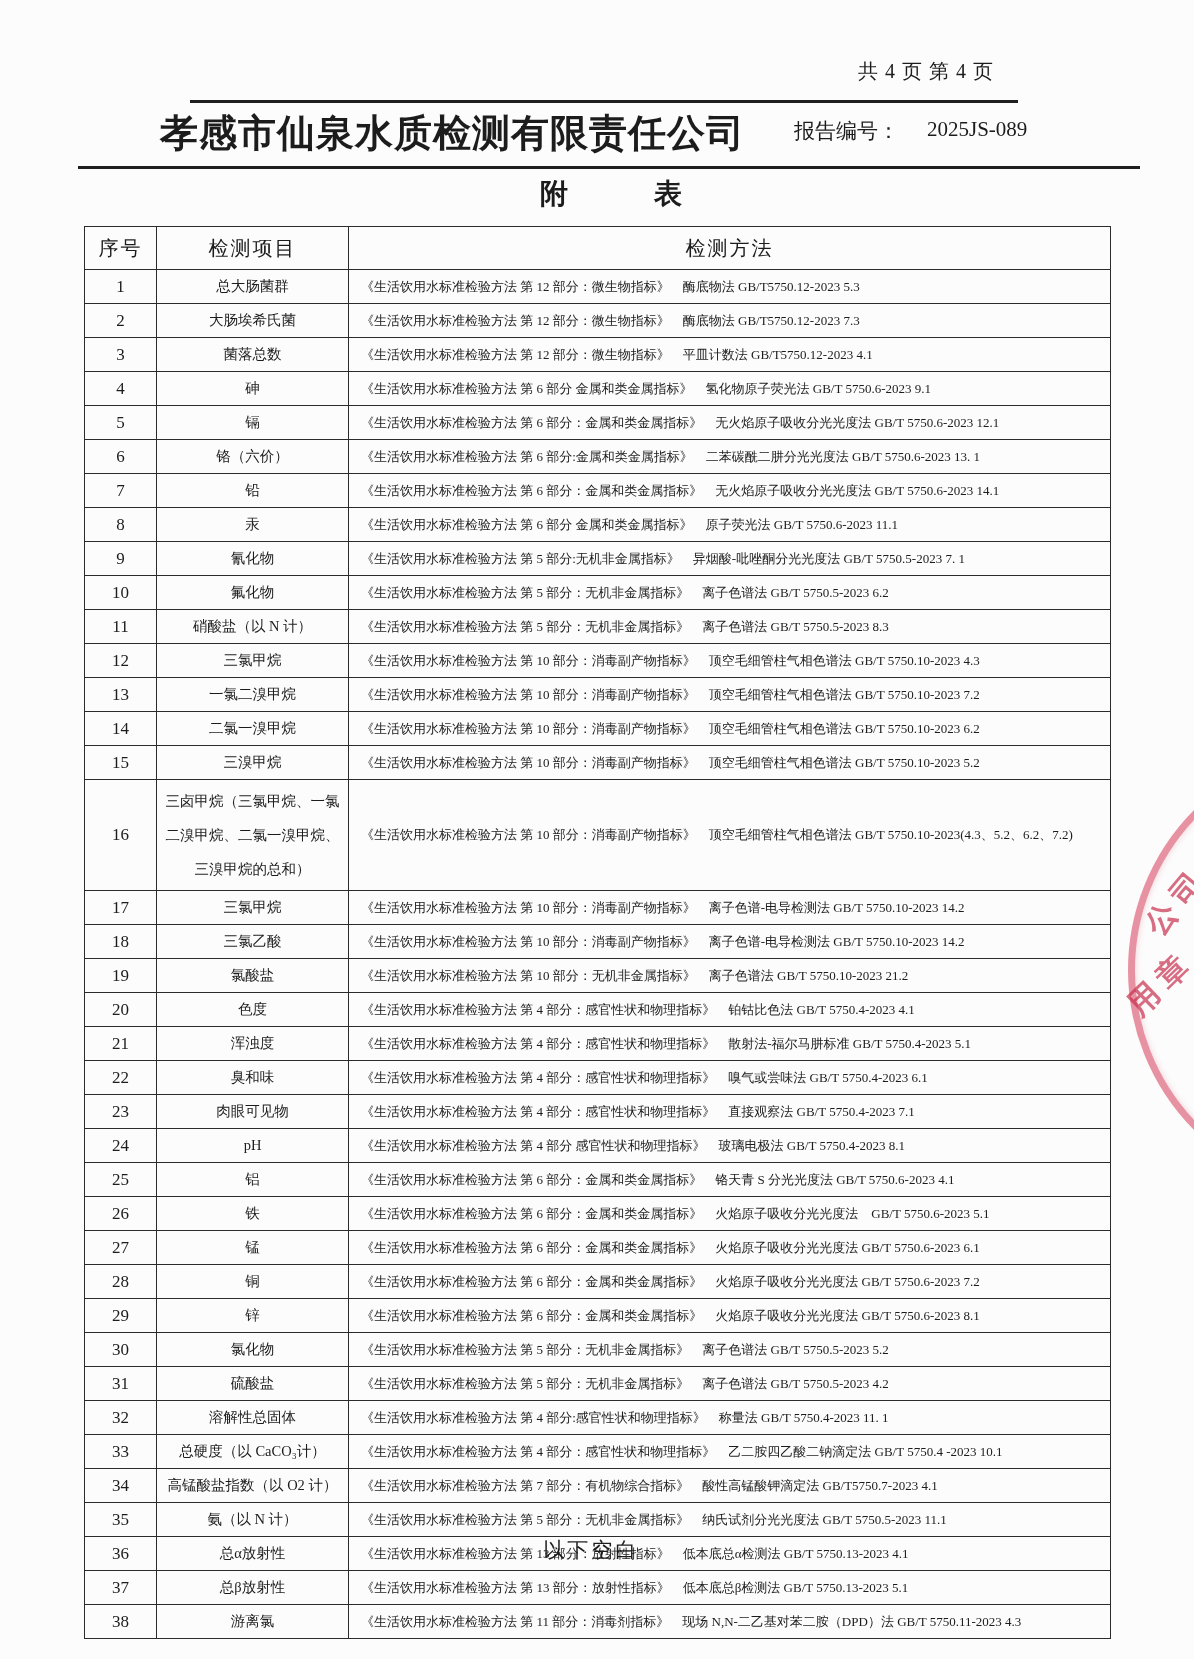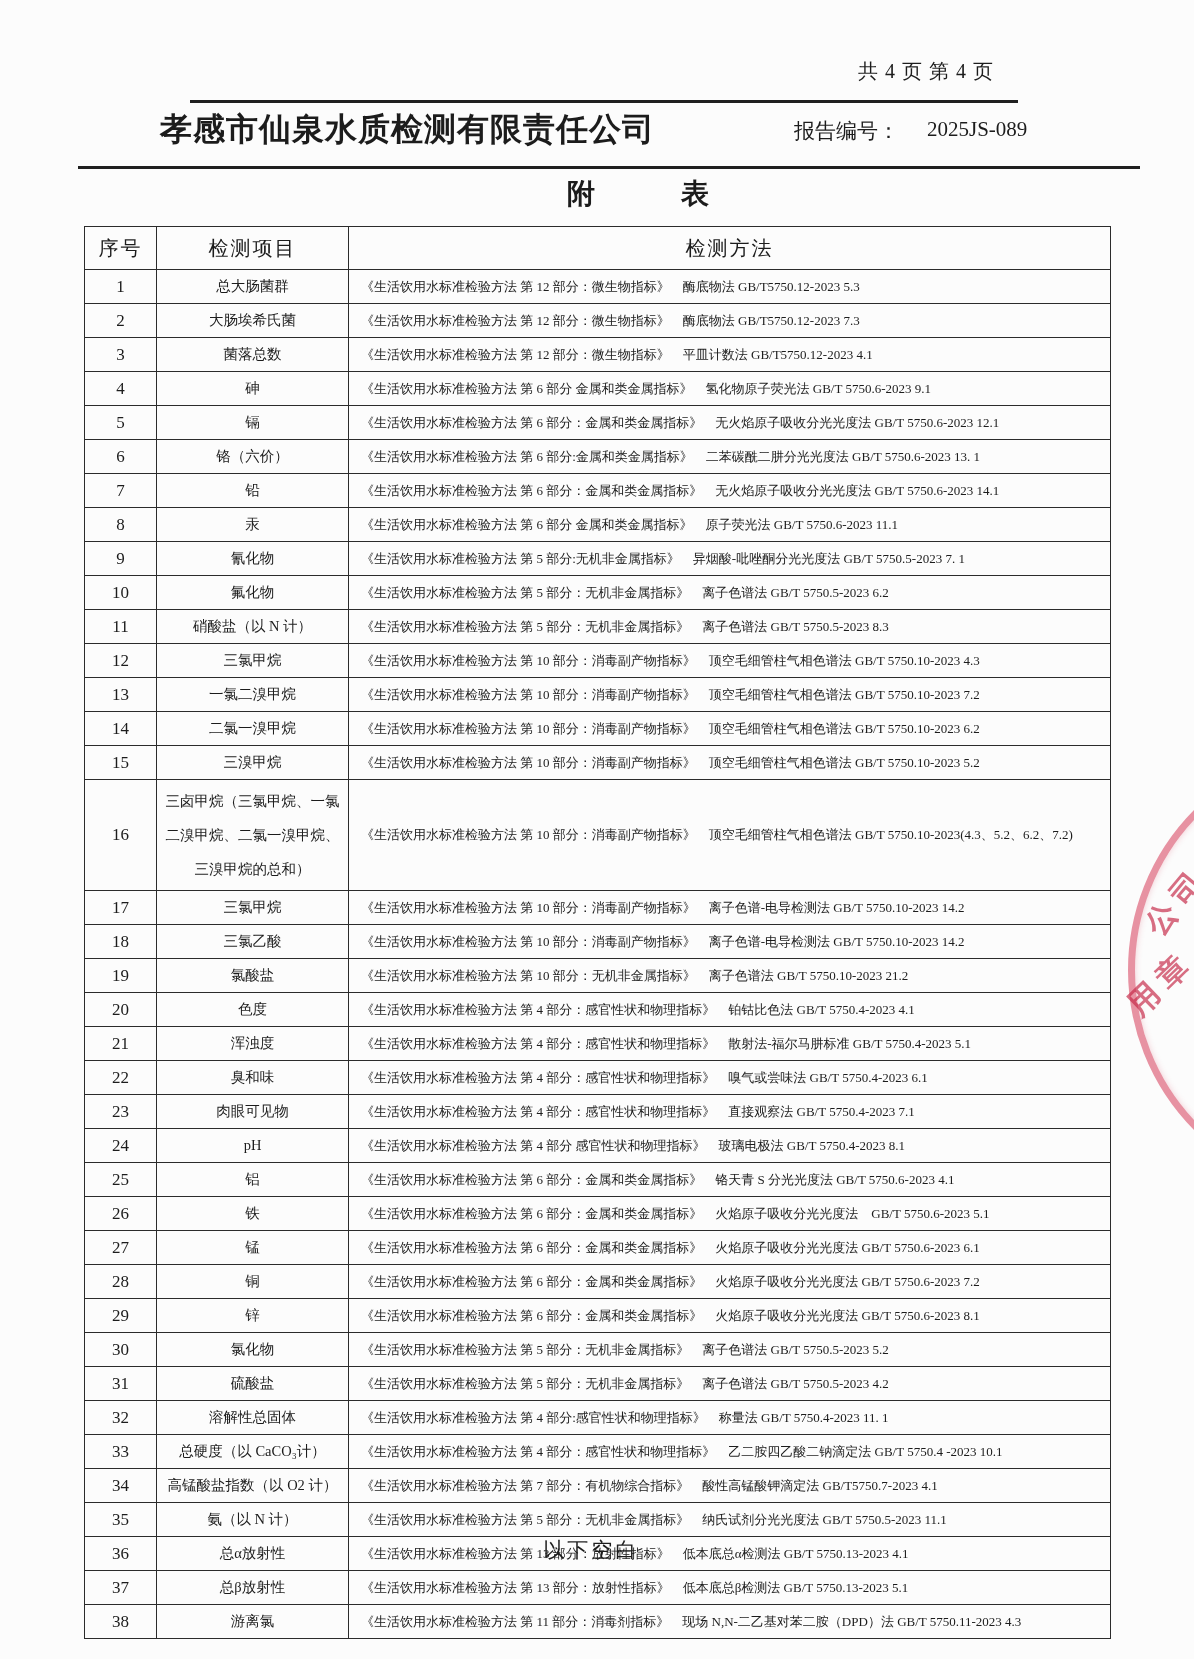--- a/index.html
+++ b/index.html
@@ -11,28 +11,28 @@
   }
   .page-info{
     position:absolute;top:58px;right:200px;
     font-size:20px;letter-spacing:1px;white-space:pre;
   }
   .rule{position:absolute;background:#1f1f1f;height:3px;}
   .rule-top{left:190px;top:100px;width:828px;}
   .rule-bottom{left:78px;top:166px;width:1062px;}
   .company{
     position:absolute;left:160px;top:108px;
-    font-size:32px;font-weight:bold;letter-spacing:1px;
+    font-size:38px;font-weight:bold;letter-spacing:1px;
   }
   .report-no{
     position:absolute;left:794px;top:117px;font-size:21px;
     display:flex;gap:28px;white-space:nowrap;
   }
   .doc-title{
-    position:absolute;left:567px;top:175px;
+    position:absolute;left:540px;top:175px;
     font-size:28px;font-weight:bold;white-space:pre;letter-spacing:10px;
   }
   table.appendix{
     position:absolute;left:84px;top:226px;width:1026px;
     border-collapse:collapse;table-layout:fixed;
   }
   col.c-no{width:72px;}
   col.c-item{width:192px;}
   col.c-method{width:762px;}
   .appendix th,.appendix td{

